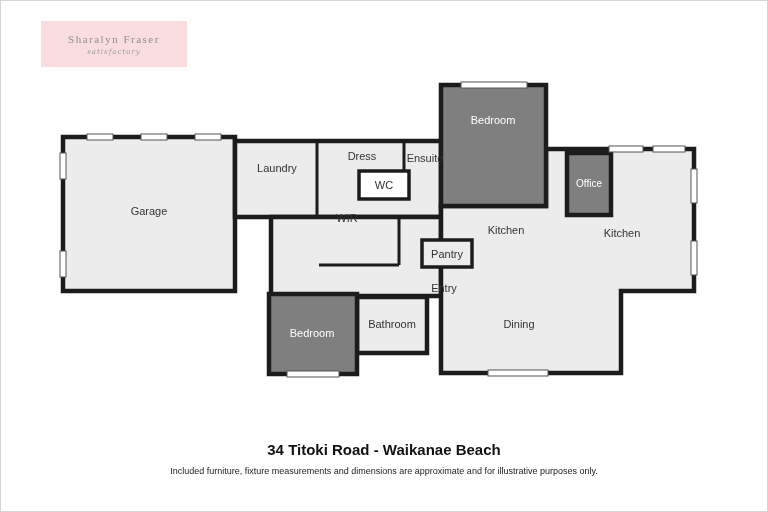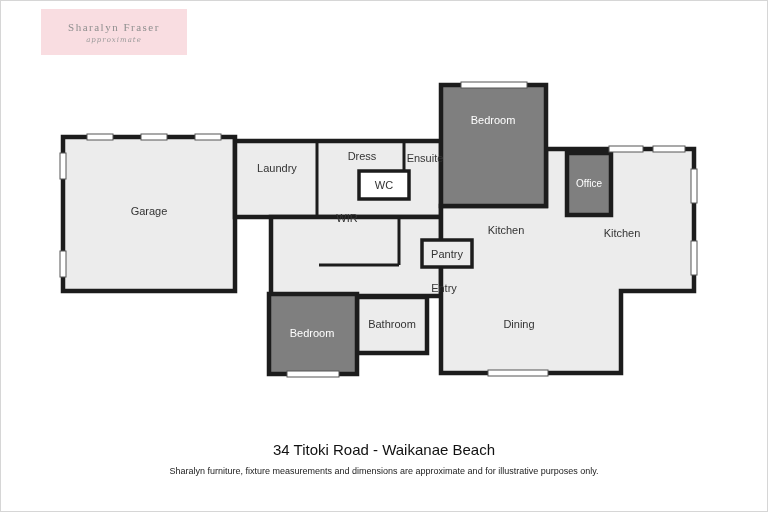--- a/index.html
+++ b/index.html
@@ -23,35 +23,35 @@
   .logo-tagline{
     font-family:"DejaVu Serif", serif;
     font-style:italic;font-size:7px;color:#9a9a9a;margin-top:3px;letter-spacing:1px;
   }
   svg.plan{position:absolute;left:0;top:0;}
   .room-label{font-family:"Liberation Sans", sans-serif;font-size:11px;fill:#333;}
   .room-label.on-dark{fill:#ffffff;}
   .room-label.small{font-size:10px;}
   .title{
     position:absolute;left:0;top:440px;width:100%;
-    text-align:center;font-size:15px;font-weight:normal;color:#111;
+    text-align:center;font-size:15px;font-weight:bold;color:#111;
   }
   .disclaimer{
     position:absolute;left:0;top:464px;width:100%;
     text-align:center;font-size:9px;color:#222;line-height:12px;
   }
 </style>
 </head>
 <body>
 
 <div class="page">
 
-  <div class="logo" style="background:#f9dde1;">
+  <div class="logo" style="background:#f9dde1;margin-top:12px;">
     <div class="logo-name">Sharalyn Fraser</div>
-    <div class="logo-tagline">approximate</div>
+    <div class="logo-tagline">satisfactory</div>
   </div>
 
   <svg class="plan" width="768" height="512" viewBox="0 0 768 512">
 
     <g stroke="#1c1c1c" stroke-width="4.5">
 
       <rect x="62" y="136" width="172" height="154" fill="#ececec"></rect>
 
       <rect x="234" y="140" width="206" height="76" fill="#ececec"></rect>
 
@@ -111,16 +111,16 @@
       <text x="443" y="291" class="room-label">Entry</text>
       <text x="518" y="327" class="room-label">Dining</text>
       <text x="311" y="336" class="room-label on-dark">Bedroom</text>
       <text x="391" y="327" class="room-label">Bathroom</text>
     </g>
   </svg>
 
   <div class="title">34 Titoki Road - Waikanae Beach</div>
 
   <div class="disclaimer">
-    <div>Sharalyn furniture, fixture measurements and dimensions are approximate and for illustrative purposes only.</div>
+    <div>Included furniture, fixture measurements and dimensions are approximate and for illustrative purposes only.</div>
   </div>
 
 </div>
 
 </body></html>

